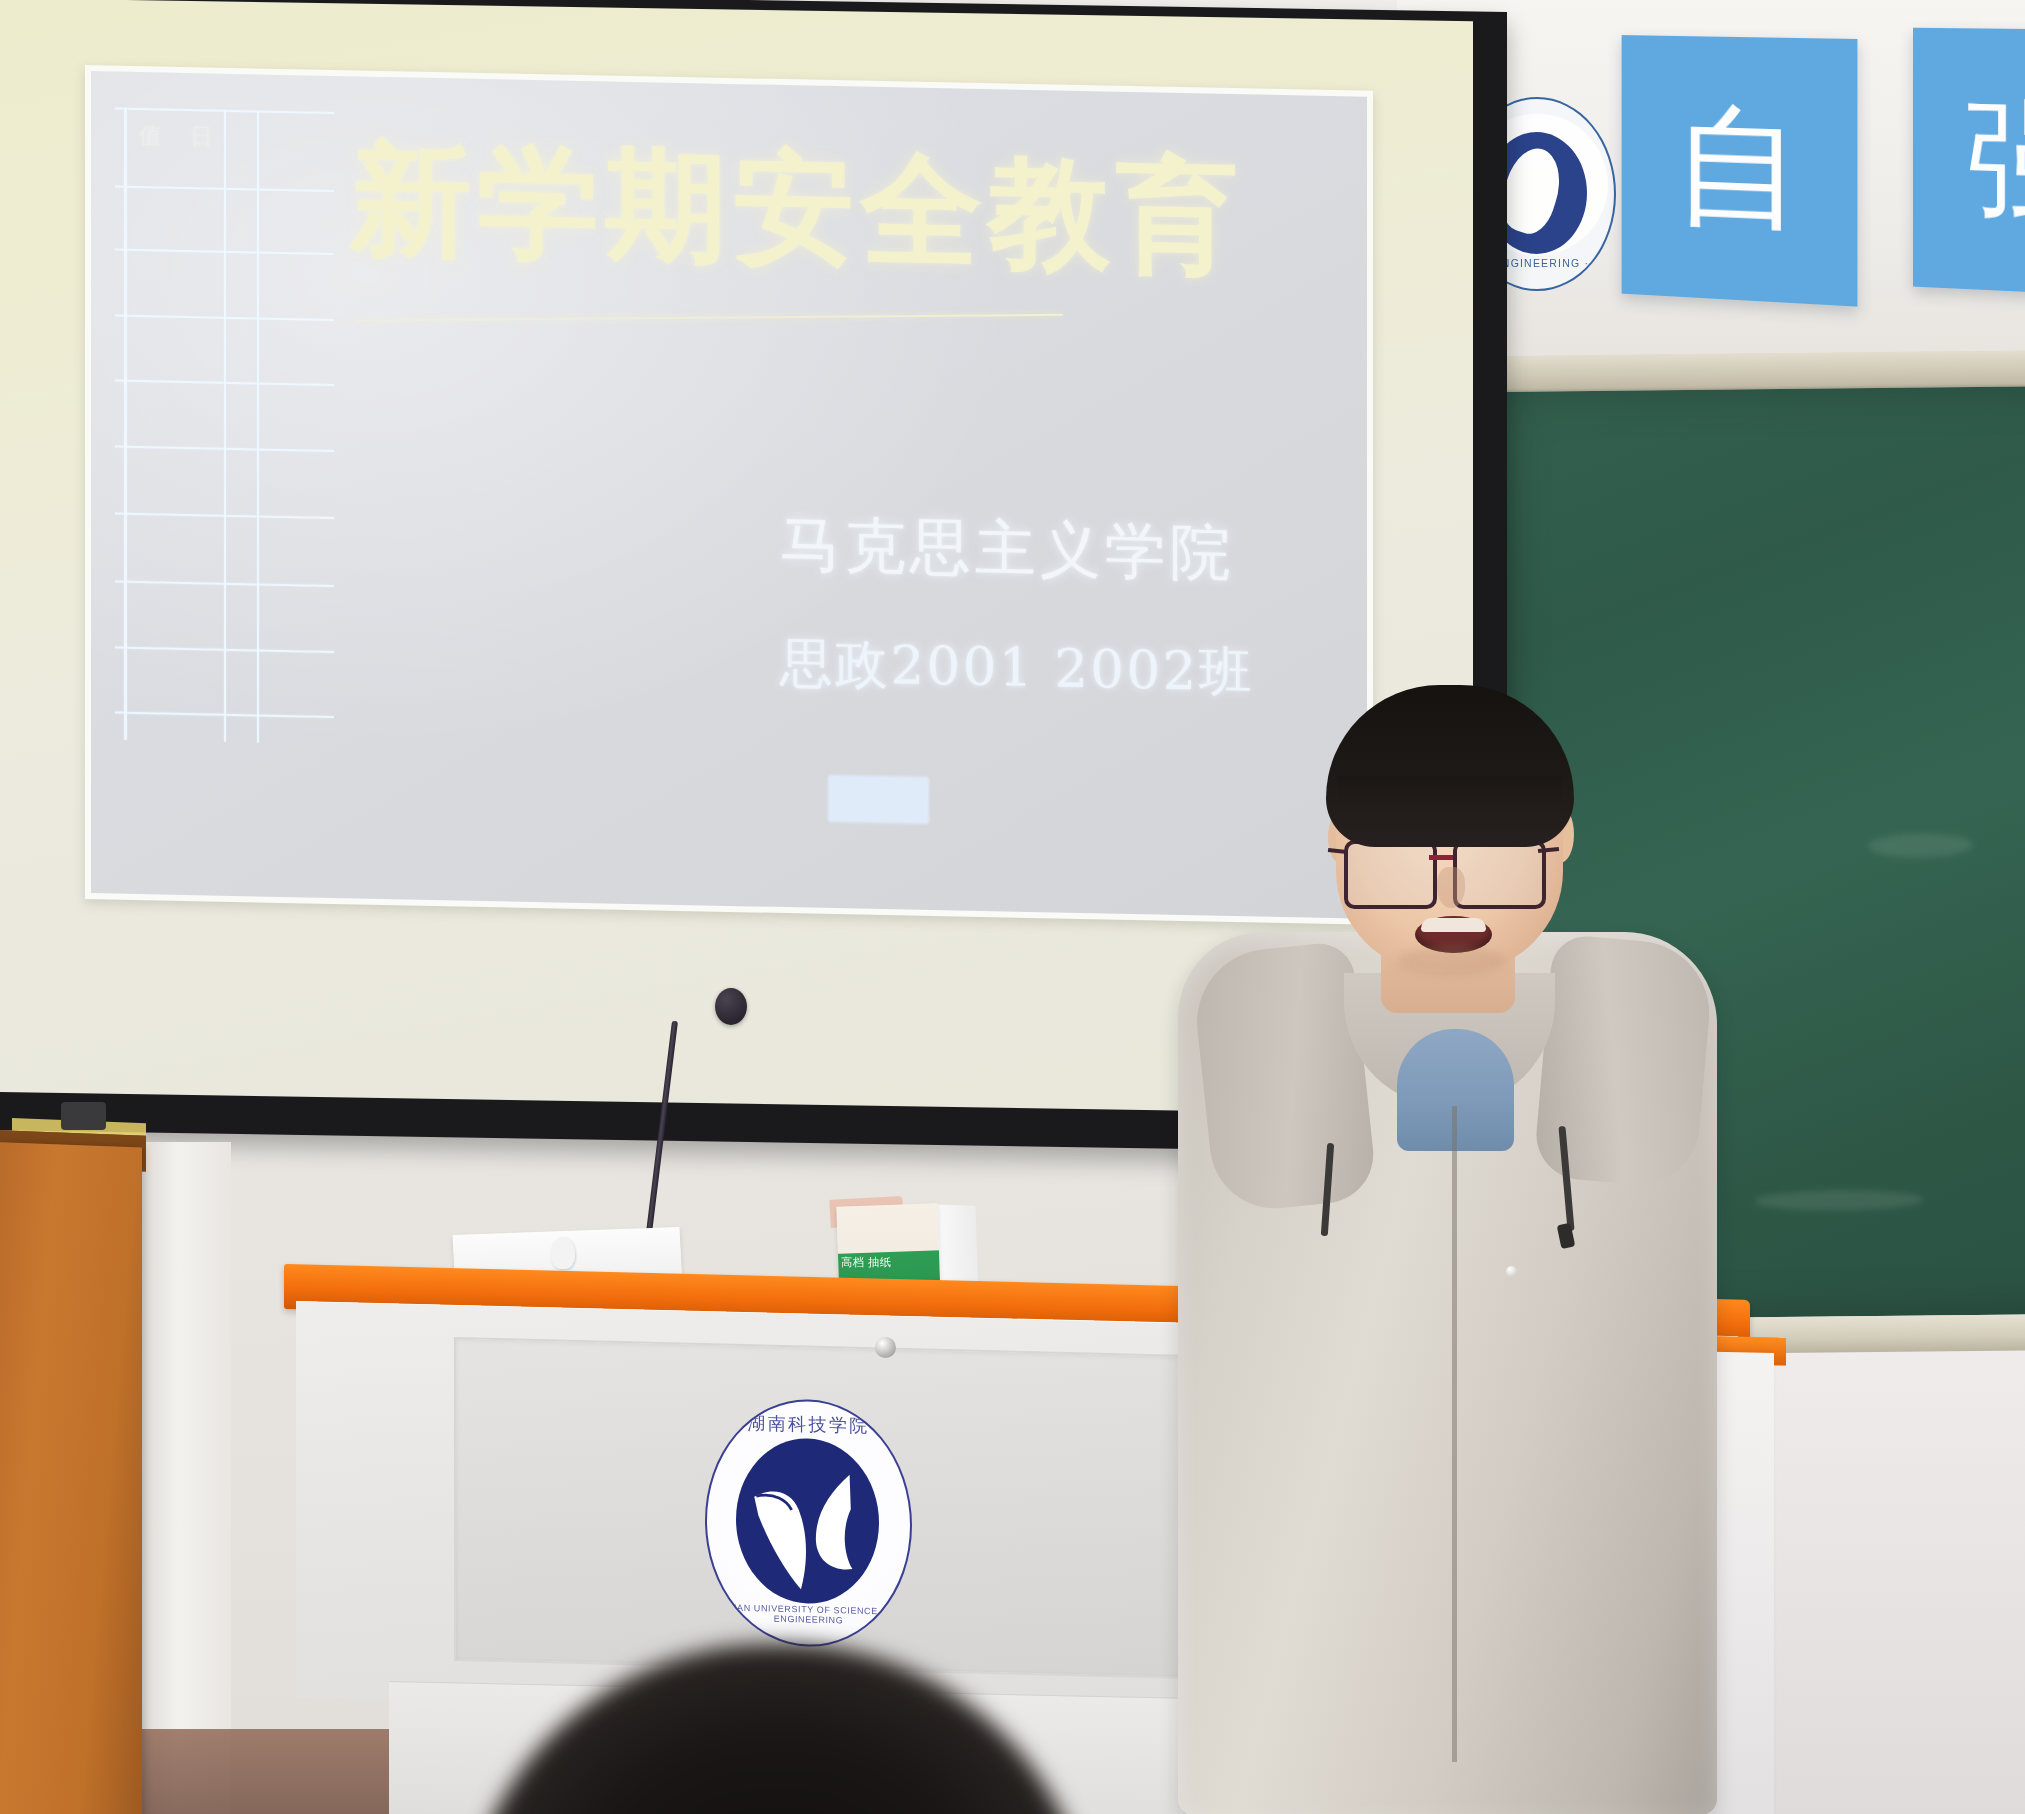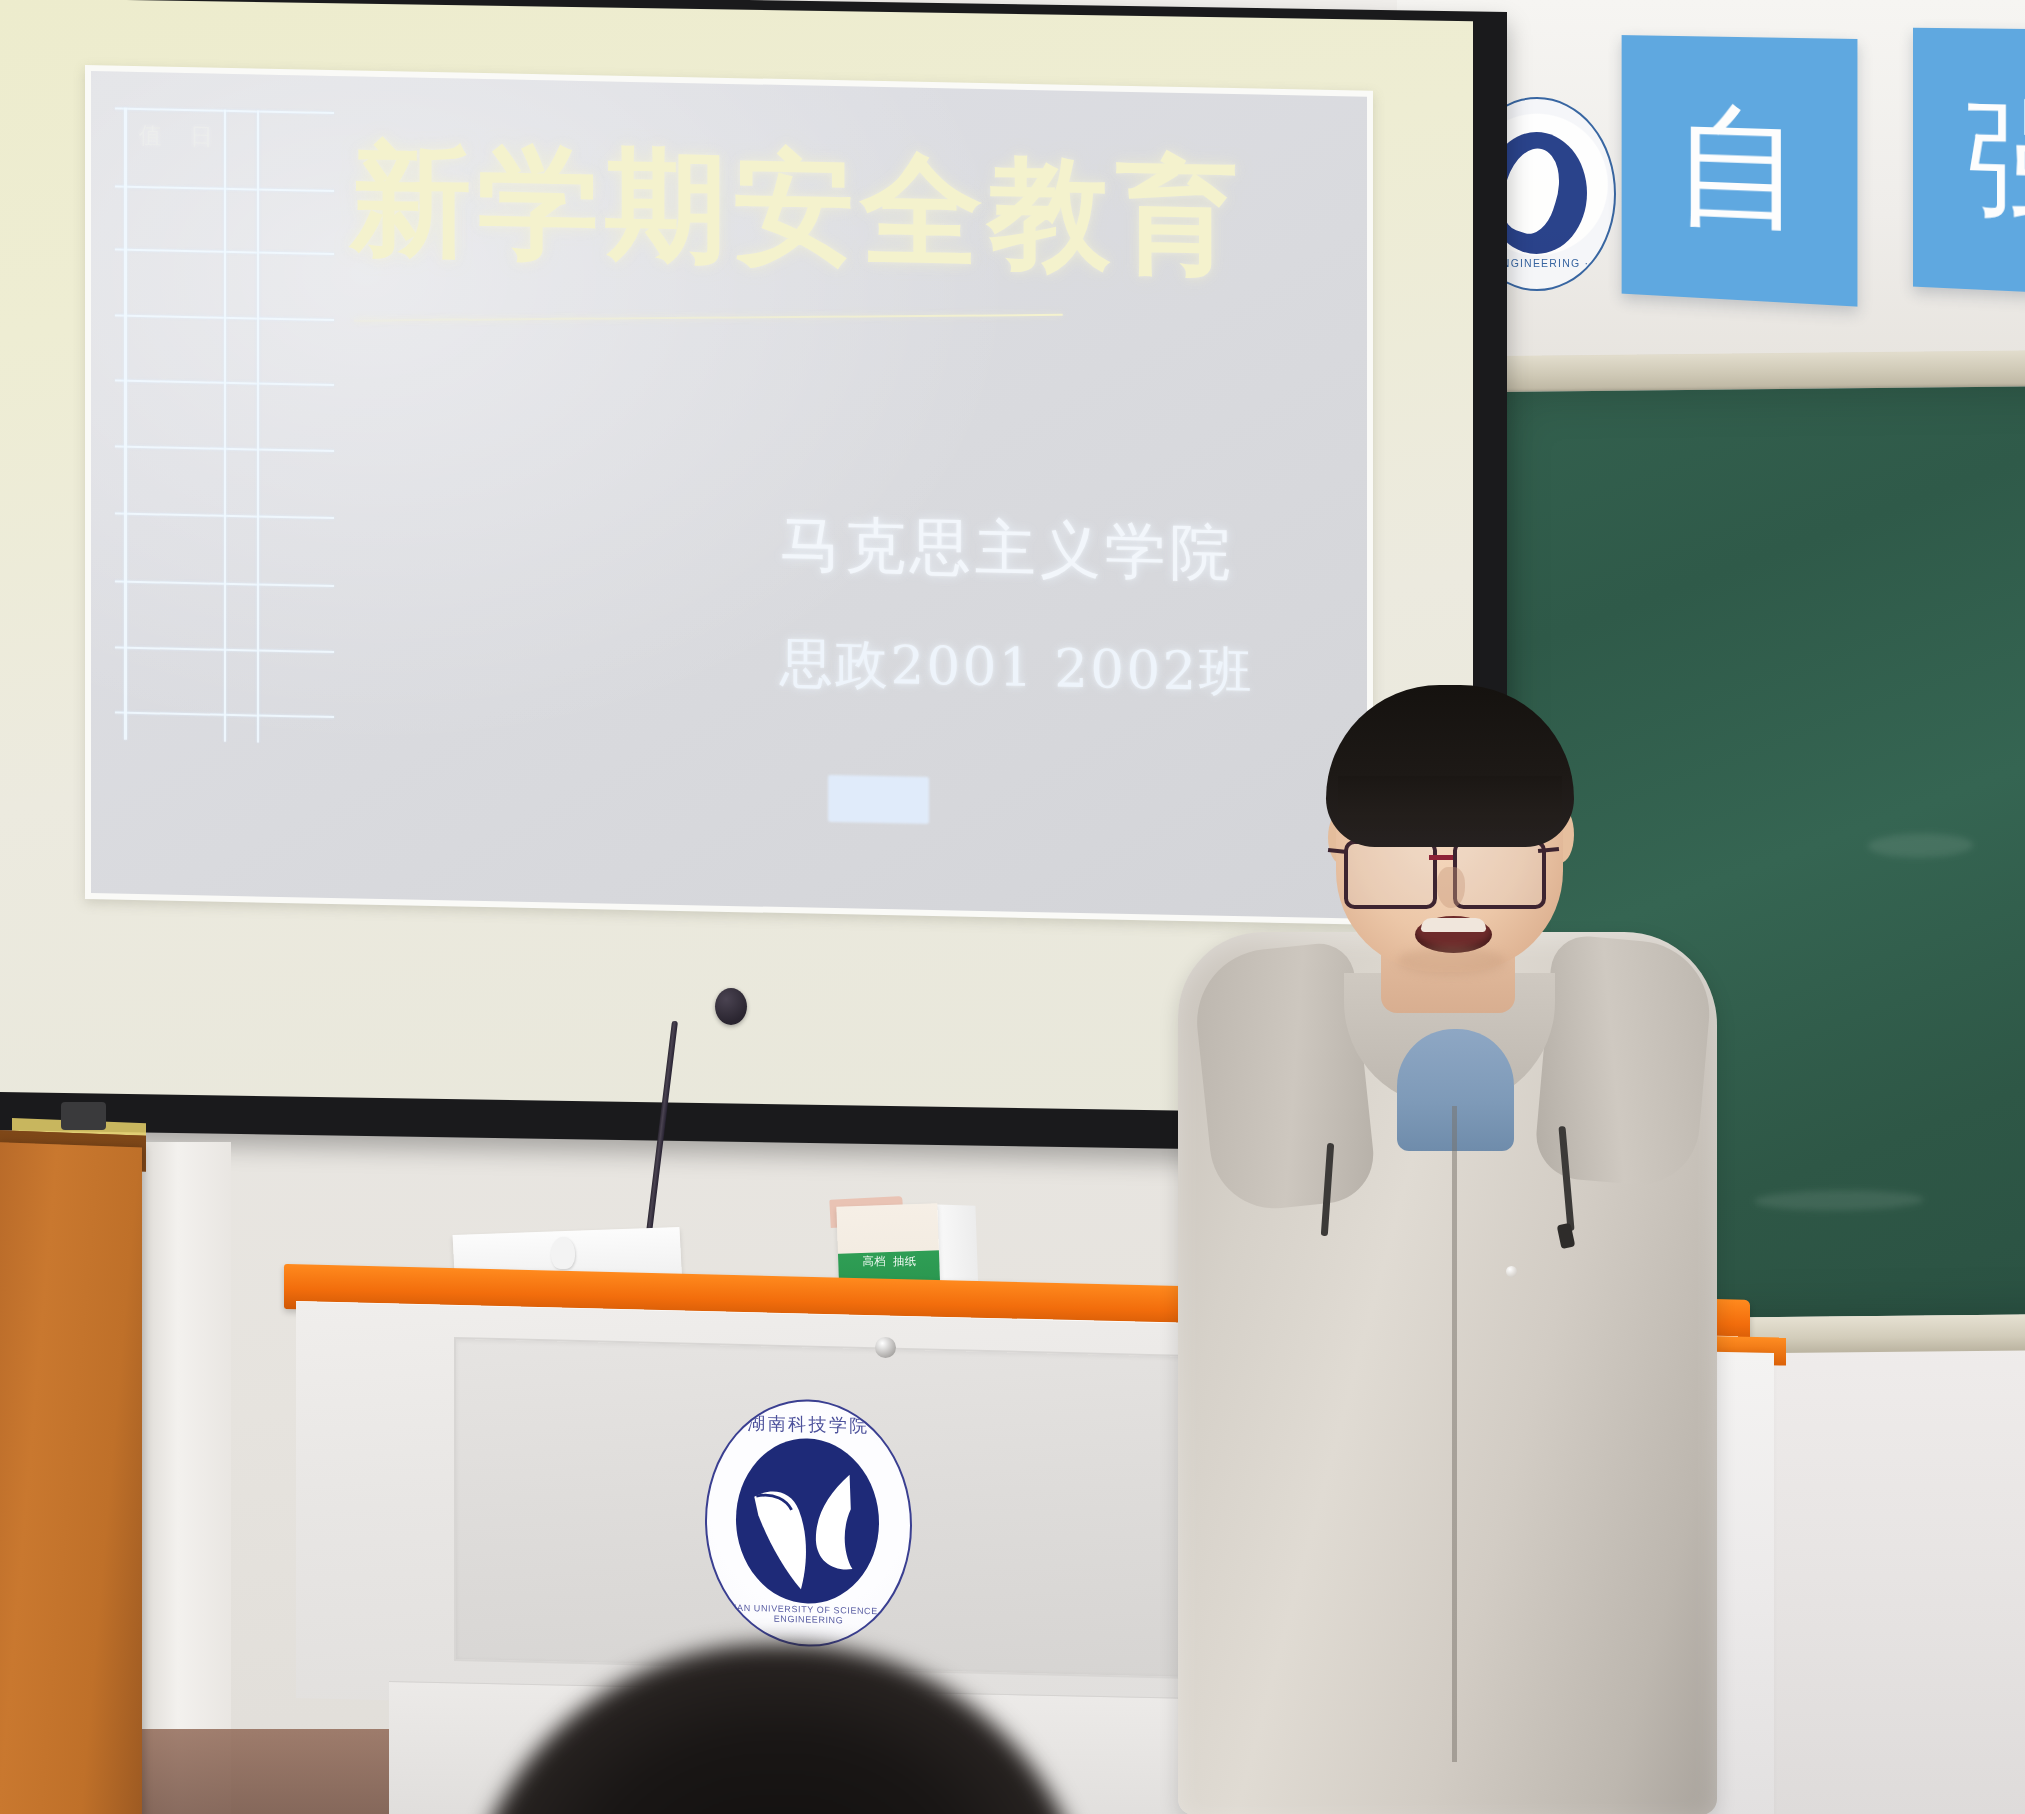--- a/index.html
+++ b/index.html
@@ -165,22 +165,22 @@
   #paper-card{left:454px;top:1231px;width:227px;height:59px;
     background:linear-gradient(180deg,#fcfcfc,#eeeeee);
     transform:rotate(-3deg) skewY(1deg);box-shadow:0 2.4px 4.9px rgba(0,0,0,.12);}
   #paper-knob{left:551px;top:1237px;width:24px;height:32px;border-radius:50% 50% 40% 40%;
     background:#f3f3f3;box-shadow:0.8px 1.2px 2.4px rgba(0,0,0,.15);}
   #tissue-box{left:838px;top:1205px;width:101px;height:97px;
     background:linear-gradient(180deg,#f6efe6 0%,#f3ece2 48%,#2f9e55 49%,#27934c 100%);
     transform:rotate(-2deg);box-shadow:0 2.4px 5.7px rgba(0,0,0,.12);}
   #tissue-tab{left:830px;top:1198px;width:73px;height:28px;
     background:#e9c3b4;transform:rotate(-3deg);border-radius:1.6px 4px 0 0;}
-  #tissue-txt{left:841px;top:1255px;width:97px;text-align:center;color:#f4fbf6;
-    font-size:11.3px;letter-spacing:0.4px;font-family:Liberation Mono, monospace;line-height:1.25;}
+  #tissue-txt{left:841px;top:1255px;width:97px;text-align:left;color:#f4fbf6;
+    font-size:11.3px;letter-spacing:0.4px;font-family:Liberation Sans, sans-serif;line-height:1.25;}
   #tissue-side{left:932px;top:1205px;width:45px;height:93px;
     background:linear-gradient(90deg,#fbfbfb,#ececec);transform:rotate(-2deg) skewY(4deg);}
 
   
   #mic-head{left:715px;top:988px;width:32px;height:37px;border-radius:50%;
     background:radial-gradient(circle at 35% 30%,#4a4351,#2a2530 70%);
     box-shadow:0 1.6px 4px rgba(0,0,0,.3);}
   #mic-neck{left:672px;top:1021px;width:5.7px;height:251px;
     background:linear-gradient(90deg,#2b2631,#4a4351 40%,#262130);
     border-radius:2.8px;

